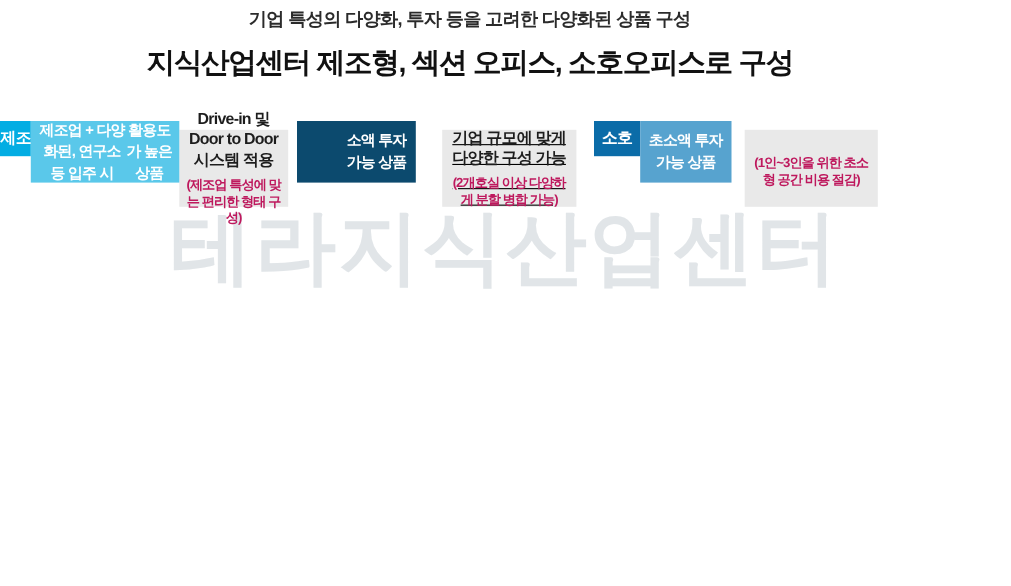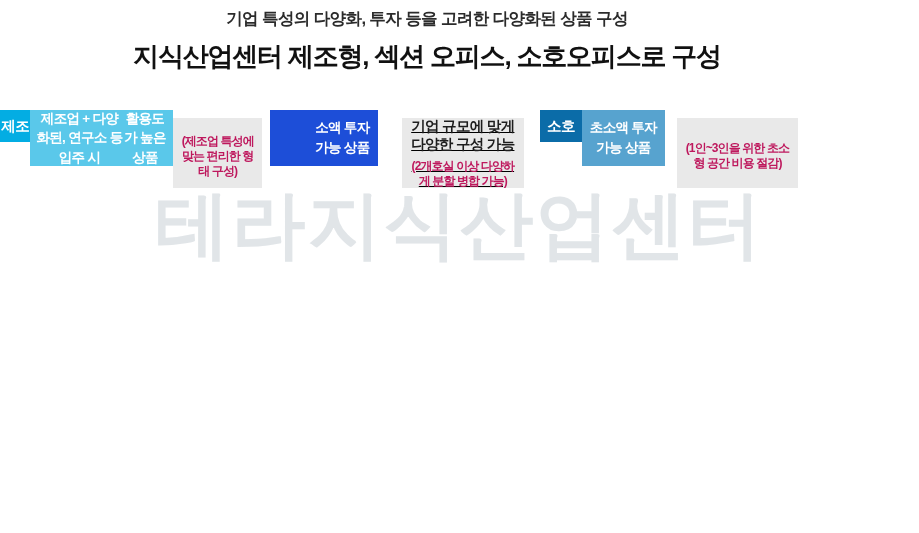--- a/index.html
+++ b/index.html
@@ -114,21 +114,21 @@
     box-sizing: border-box;
     position: relative;
     z-index: 12;
   }
   .col-subheader span { display: block; }
 
   
   .c1 .col-header    { background: #03ADE3; }
   .c1 .col-subheader { background: #5AC8EA; }
   .c2 .col-header    { background: #1C4365; }
-  .c2 .col-subheader { background: #1d4ed8; padding-left: 43px; }
+  .c2 .col-subheader { background: #0c4a6e; padding-left: 43px; }
   .c3 .col-header    { background: #0B6CA8; }
   .c3 .col-subheader { background: #57A3CF; }
 
   
   .col-photo {
     position: relative;
     height: 243px;
     margin-top: 2px;
     overflow: hidden;
     background: #ffffff;
@@ -415,20 +415,21 @@
           <div class="truck-cab" style="left:70%;top:72%;width:12%;height:12%;"></div>
 
           <div class="car" style="left:18%;top:62%;width:13%;height:22%;"></div>
           <div class="car-roof" style="left:19%;top:77%;width:11%;height:6%;"></div>
 
           <div class="hazard"></div>
         </div>
       </div>
 
       <div class="col-caption">
+        <div class="caption-main">Drive-in 및 Door to Door 시스템 적용</div>
         <div class="caption-sub">(제조업 특성에 맞는 편리한 형태 구성)</div>
       </div>
     </div>
 
     <div class="col c2">
 
       <div class="col-subheader">
         <span>소액 투자 가능 상품</span>
       </div>
 

